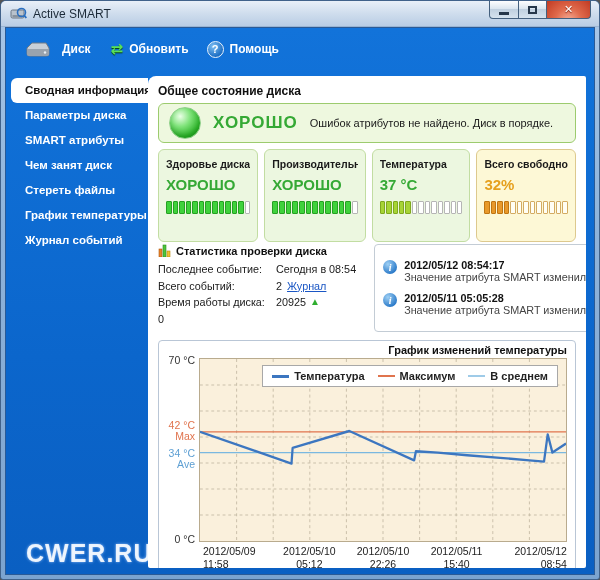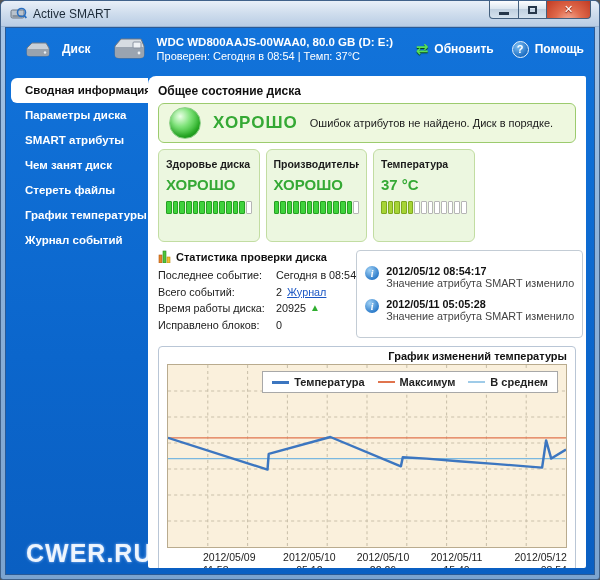--- a/index.html
+++ b/index.html
@@ -70,21 +70,21 @@
   .cards { display:flex; gap:6px; margin-top:6px; }
   .card { width:101.5px; height:93px; border-radius:6px; padding:8px 7px 7px; }
   .card.green { background:#ecf7e0; border:1px solid #c2dda2; }
   .card.yellow { background:#fdf8d6; border:1px solid #ddc98e; }
   .card-title { font-size:10.5px; font-weight:bold; color:#1a1a1a; white-space:nowrap; overflow:hidden; }
   .card-value { font-size:15px; font-weight:bold; margin-top:6px; white-space:nowrap; }
   .segbar { display:flex; gap:1px; margin-top:8px; height:13px; }
   .seg { flex:1; border-radius:1px; }
 
   
-  .mid { display:flex; gap:0; margin-top:8px; }
+  .mid { display:flex; gap:18px; margin-top:2px; }
   .stats { width:202px; }
   .stats-hdr { display:flex; align-items:center; gap:5px; margin-bottom:4px; }
   .stats-hdr-title { font-size:11px; font-weight:bold; color:#101010; }
   .stat-row { display:flex; font-size:10.8px; color:#202020; line-height:16.5px; }
   .stat-label { width:118px; }
   .stat-value { white-space:nowrap; }
   .link { color:#1a56c4; text-decoration:underline; cursor:pointer; margin-left:5px; }
   .up-arrow { color:#2fae2f; font-size:10px; margin-left:4px; }
 
   .events { flex:1; border:1px solid #c3ccd5; border-radius:4px; position:relative; padding:14px 8px 6px; }
@@ -146,32 +146,20 @@
   <div class="win-inner">
     <div class="hdr">
       <div class="hdr-disk">
         <svg width="28" height="17" viewBox="0 0 28 17">
           <path d="M3 7 L8 2 H22 L25 7 V13 Q25 15 22 15 H6 Q3 15 3 13 Z" fill="#c9d0d8" stroke="#707a86"></path>
           <path d="M3 8 H25 V13 Q25 15 22 15 H6 Q3 15 3 13 Z" fill="#99a3ae"></path>
           <circle cx="21" cy="11.5" r="1.2" fill="#e8eef4"></circle>
         </svg>
         <span class="hdr-disk-label">Диск</span>
       </div>
-      <div class="hdr-drive">
-        <svg width="36" height="24" viewBox="0 0 36 24">
-          <path d="M4 9 L10 2 H30 L33 9 V18 Q33 21 29 21 H8 Q4 21 4 18 Z" fill="#d6dce2" stroke="#6b7582"></path>
-          <path d="M4 10 H33 V18 Q33 21 29 21 H8 Q4 21 4 18 Z" fill="#9aa4b0"></path>
-          <rect x="22" y="5" width="8" height="6" rx="1" fill="#eef2f6" stroke="#8892a0"></rect>
-          <circle cx="28" cy="16" r="1.4" fill="#eef2f6"></circle>
-        </svg>
-        <div class="hdr-drive-txt">
-          <div class="l1">WDC WD800AAJS-00WAA0, 80.0 GB (D: E:)</div>
-          <div class="l2">Проверен: Сегодня в 08:54 | Темп: 37°C</div>
-        </div>
-      </div>
       <div class="hdr-actions">
         <div class="hdr-action">
           <span class="refresh-glyph">⇄</span>
           <span>Обновить</span>
         </div>
         <div class="hdr-action">
           <span class="help-circ">?</span>
           <span>Помощь</span>
         </div>
       </div>
@@ -249,20 +237,39 @@
                 <div class="seg" style="background: rgb(255, 255, 255); border: 1px solid rgb(181, 181, 181);"></div>
                 <div class="seg" style="background: rgb(255, 255, 255); border: 1px solid rgb(181, 181, 181);"></div>
                 <div class="seg" style="background: rgb(255, 255, 255); border: 1px solid rgb(181, 181, 181);"></div>
                 <div class="seg" style="background: rgb(255, 255, 255); border: 1px solid rgb(181, 181, 181);"></div>
                 <div class="seg" style="background: rgb(255, 255, 255); border: 1px solid rgb(181, 181, 181);"></div>
                 <div class="seg" style="background: rgb(255, 255, 255); border: 1px solid rgb(181, 181, 181);"></div>
                 <div class="seg" style="background: rgb(255, 255, 255); border: 1px solid rgb(181, 181, 181);"></div>
                 <div class="seg" style="background: rgb(255, 255, 255); border: 1px solid rgb(181, 181, 181);"></div>
               </div>
           </div>
+          <div class="card yellow">
+            <div class="card-title">Всего свободно</div>
+            <div class="card-value" style="color: rgb(230, 160, 30);">32%</div>
+            <div class="segbar">
+                <div class="seg" style="background: rgb(232, 153, 42); border: 1px solid rgb(191, 117, 18);"></div>
+                <div class="seg" style="background: rgb(232, 153, 42); border: 1px solid rgb(191, 117, 18);"></div>
+                <div class="seg" style="background: rgb(232, 153, 42); border: 1px solid rgb(191, 117, 18);"></div>
+                <div class="seg" style="background: rgb(232, 153, 42); border: 1px solid rgb(191, 117, 18);"></div>
+                <div class="seg" style="background: rgb(255, 254, 244); border: 1px solid rgb(211, 171, 98);"></div>
+                <div class="seg" style="background: rgb(255, 254, 244); border: 1px solid rgb(211, 171, 98);"></div>
+                <div class="seg" style="background: rgb(255, 254, 244); border: 1px solid rgb(211, 171, 98);"></div>
+                <div class="seg" style="background: rgb(255, 254, 244); border: 1px solid rgb(211, 171, 98);"></div>
+                <div class="seg" style="background: rgb(255, 254, 244); border: 1px solid rgb(211, 171, 98);"></div>
+                <div class="seg" style="background: rgb(255, 254, 244); border: 1px solid rgb(211, 171, 98);"></div>
+                <div class="seg" style="background: rgb(255, 254, 244); border: 1px solid rgb(211, 171, 98);"></div>
+                <div class="seg" style="background: rgb(255, 254, 244); border: 1px solid rgb(211, 171, 98);"></div>
+                <div class="seg" style="background: rgb(255, 254, 244); border: 1px solid rgb(211, 171, 98);"></div>
+              </div>
+          </div>
         </div>
 
         <div class="mid">
           <div class="stats">
             <div class="stats-hdr">
               <svg width="13" height="13" viewBox="0 0 13 13">
                 <rect x="1" y="5" width="3" height="8" fill="#e8822a" stroke="#b05a10" stroke-width="0.6"></rect>
                 <rect x="5" y="1" width="3" height="12" fill="#4fc43c" stroke="#2a8c1e" stroke-width="0.6"></rect>
                 <rect x="9" y="7" width="3" height="6" fill="#f0c030" stroke="#b88a10" stroke-width="0.6"></rect>
               </svg>
@@ -276,21 +283,20 @@
               <span class="stat-label">Всего событий:</span>
               <span class="stat-value">2</span>
               <span class="link">Журнал</span>
             </div>
             <div class="stat-row">
               <span class="stat-label">Время работы диска:</span>
               <span class="stat-value">20925</span>
               <span class="up-arrow">▲</span>
             </div>
             <div class="stat-row">
-              <span class="stat-label">Исправлено блоков:</span>
               <span class="stat-value">0</span>
             </div>
           </div>
 
           <div class="events">
             <div class="event">
               <span class="info-icon">i</span>
               <div>
                 <div class="event-ts">2012/05/12 08:54:17</div>
                 <div class="event-txt">Значение атрибута SMART изменилось: (...</div>
@@ -302,20 +308,32 @@
                 <div class="event-ts">2012/05/11 05:05:28</div>
                 <div class="event-txt">Значение атрибута SMART изменилось: (...</div>
               </div>
             </div>
           </div>
         </div>
 
         <div class="chart-block">
           <div class="chart-title">График изменений температуры</div>
           <div class="chart-zone">
+            <div class="ylabels">
+              <div class="yl t70">70 °C</div>
+              <div class="yl t42">
+                <div>42 °C</div>
+                <div>Max</div>
+              </div>
+              <div class="yl t34">
+                <div>34 °C</div>
+                <div>Ave</div>
+              </div>
+              <div class="yl t0">0 °C</div>
+            </div>
             <div class="plot-wrap">
               <svg id="plot" class="plot-svg" viewBox="0 0 388 184" preserveAspectRatio="none">
                   <line x1="0" y1="157.71428571428572" x2="388" y2="157.71428571428572" stroke="#c9bfa9" stroke-width="1" stroke-dasharray="3,3"></line>
                   <line x1="0" y1="131.42857142857144" x2="388" y2="131.42857142857144" stroke="#c9bfa9" stroke-width="1" stroke-dasharray="3,3"></line>
                   <line x1="0" y1="105.14285714285715" x2="388" y2="105.14285714285715" stroke="#c9bfa9" stroke-width="1" stroke-dasharray="3,3"></line>
                   <line x1="0" y1="78.85714285714286" x2="388" y2="78.85714285714286" stroke="#c9bfa9" stroke-width="1" stroke-dasharray="3,3"></line>
                   <line x1="0" y1="52.571428571428555" x2="388" y2="52.571428571428555" stroke="#c9bfa9" stroke-width="1" stroke-dasharray="3,3"></line>
                   <line x1="0" y1="26.285714285714306" x2="388" y2="26.285714285714306" stroke="#c9bfa9" stroke-width="1" stroke-dasharray="3,3"></line>
                   <line x1="38.8" y1="0" x2="38.8" y2="184" stroke="#c9bfa9" stroke-width="1" stroke-dasharray="3,3"></line>
                   <line x1="77.6" y1="0" x2="77.6" y2="184" stroke="#c9bfa9" stroke-width="1" stroke-dasharray="3,3"></line>

